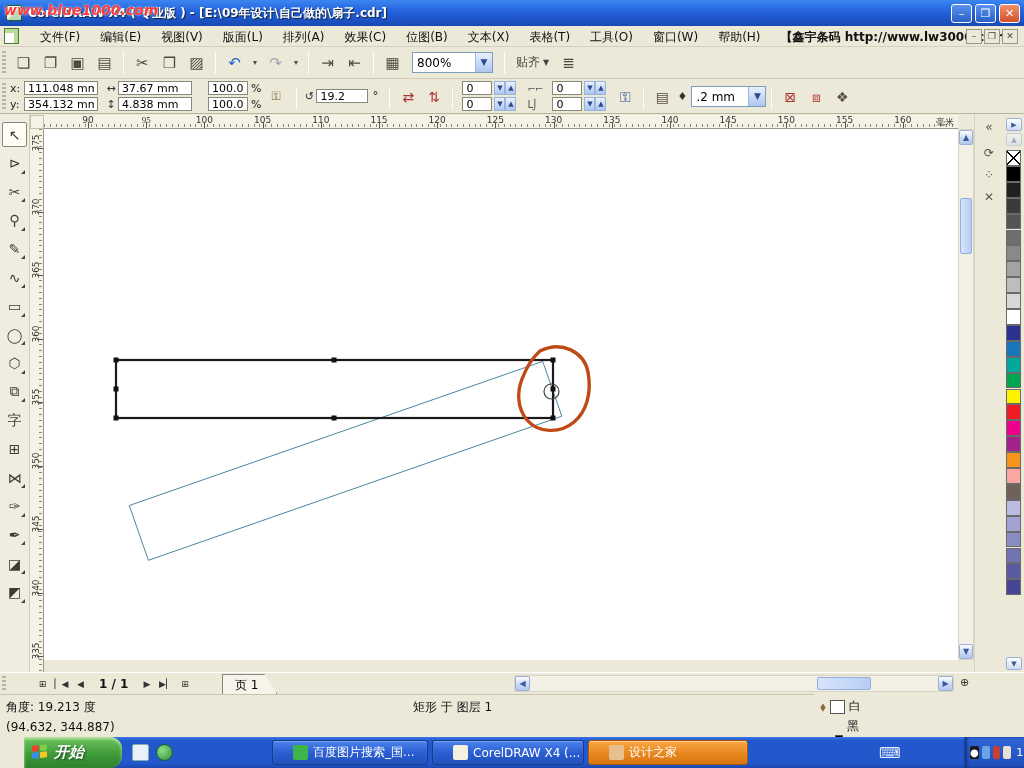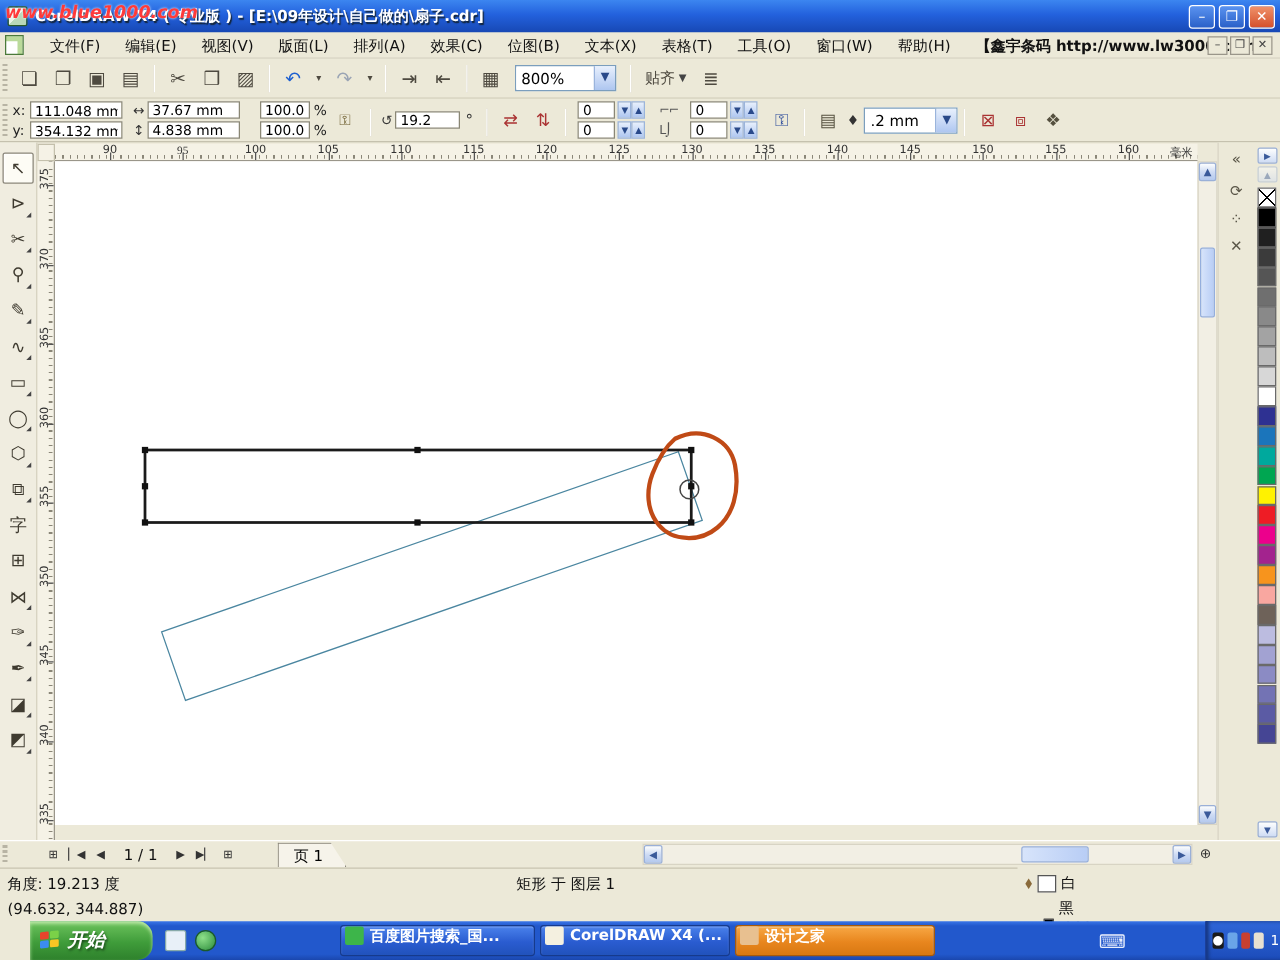--- a/index.html
+++ b/index.html
@@ -88,21 +88,21 @@
 .swatch { position:absolute; left:2px; width:15px; height:15.9px; border:1px solid #6a6a6a; }
 .swatch.none { background:
   linear-gradient(45deg,transparent 46%,#000 46% 54%,transparent 54%),
   linear-gradient(-45deg,transparent 46%,#000 46% 54%,transparent 54%),#fff; }
 .pal-btn { position:absolute; left:2px; width:16px; height:13px; background:linear-gradient(180deg,#fdfefe,#cfdcf4); border:1px solid #9ab0d8; border-radius:2px; color:#3a5a9a; font-size:7px; text-align:center; line-height:12px; }
 
 
 #pagebar { left:0; top:672px; width:1024px; height:22px; background:#ece9d8; border-top:1px solid #fff; }
 #page-nav { left:34px; top:2px; display:flex; align-items:center; gap:2px; }
 .pg-btn { width:17px; height:17px; display:flex; align-items:center; justify-content:center; font-size:9px; color:#333; border:1px solid transparent; }
-#page-indicator { margin:0 8px; font-size:12px; color:#111; }
+#page-indicator { margin:0 8px; font-size:12px; color:#111;font-weight:bold; }
 #page-tab { position:absolute; left:222px; top:1px; height:20px; padding:2px 18px 0 12px; background:#f6f3ea; border:1px solid #8a867a; border-bottom:0; clip-path:polygon(0 0,calc(100% - 13px) 0,100% 100%,0 100%); font-size:12px; }
 #h-scroll { left:514px; top:2px; width:440px; height:17px; background:#f2efe4; border:1px solid #d8d4c4; }
 #zoom-doc-btn { left:956px; top:2px; width:17px; height:17px; font-size:11px; color:#333; text-align:center; line-height:16px; }
 
 
 #statusbar { left:0; top:694px; width:814px; height:43px; background:#ece9d8; border-top:1px solid #c8c4b0; font-size:12px; color:#111; }
 #status-angle { left:6px; top:4px; }
 #status-object { left:413px; top:4px; }
 #status-coords { left:6px; top:25px; }
 #status-hint { left:106px; top:25px; white-space:nowrap; }
@@ -111,21 +111,21 @@
 #outline-indicator { left:820px; top:23px; }
 .ind-swatch { width:15px; height:14px; border:1px solid #555; }
 .ind-icon { font-size:13px; color:#8a6a3a; }
 
 
 #taskbar { left:0; top:737px; width:1024px; height:31px; background:linear-gradient(180deg,#3a76e8 0%,#2258cc 12%,#2258cc 85%,#1a47ae 100%);margin-left:24px; }
 #start-btn { left:0; top:0; width:98px; height:31px; border-radius:0 12px 12px 0; background:linear-gradient(180deg,#6ec45e 0%,#3f9c3a 55%,#2e812c 100%); box-shadow:inset 0 2px 3px #bde8a8; color:#fff; font-weight:bold; font-style:italic; font-size:15px; display:flex; align-items:center; padding-left:30px; text-shadow:1px 1px 2px #1a4a1a; }
 #start-flag { position:absolute; left:8px; top:8px; width:16px; height:15px; display:grid; grid-template-columns:7px 7px; grid-template-rows:6px 6px; gap:1px; transform:skewY(-6deg); }
 #start-flag i { border-radius:1px; }
 .ql-icon { top:7px; width:17px; height:17px; border-radius:2px; }
-.task-btn { position:absolute; top:3px; height:25px; border-radius:3px; background:linear-gradient(180deg,#4a82ec,#2a5cd0 55%,#2152bc); border:1px solid #16railway3a8c; border:1px solid #163a8c; color:#fff; font-size:12px; display:flex; align-items:flex-start; gap:5px; padding:0 3px; overflow:hidden; white-space:nowrap; box-shadow:inset 0 1px 1px #7aa2f4;font-weight:bold; }
+.task-btn { position:absolute; top:3px; height:25px; border-radius:3px; background:linear-gradient(180deg,#4a82ec,#2a5cd0 55%,#2152bc); border:1px solid #16railway3a8c; border:1px solid #163a8c; color:#fff; font-size:12px; display:flex; align-items:center; gap:5px; padding:0 20px; overflow:hidden; white-space:nowrap; box-shadow:inset 0 1px 1px #7aa2f4; }
 .task-btn.active { background:linear-gradient(180deg,#f8a845,#e8861e 55%,#d87812); border-color:#a85a0a; box-shadow:inset 0 1px 1px #fdd090; }
 .task-icon { width:15px; height:15px; border-radius:2px; flex:0 0 auto; }
 #tray { left:940px; top:0; width:84px; height:31px; background:linear-gradient(180deg,#2f66d8,#1c4cba); border-left:1px solid #1a3f9a; box-shadow:inset 2px 0 3px #16367e; display:flex; align-items:center; gap:3px; padding-left:5px; color:#fff; }
 .tray-icon { width:13px; height:13px; border-radius:2px; font-size:10px; line-height:13px; text-align:center; }
 #tray-clock { font-size:11px; color:#fff; margin-left:2px; }
 #kbd-icon { left:855px; top:7px; color:#e8eefc; font-size:15px; }
 .wm-nipic { left:6px; top:1px; color:rgba(255,255,255,.95); font-weight:bold; font-size:16px; letter-spacing:1px; text-shadow:0 0 3px #1a4a8a; pointer-events:none; }
 </style>
 </head>
 <body>

